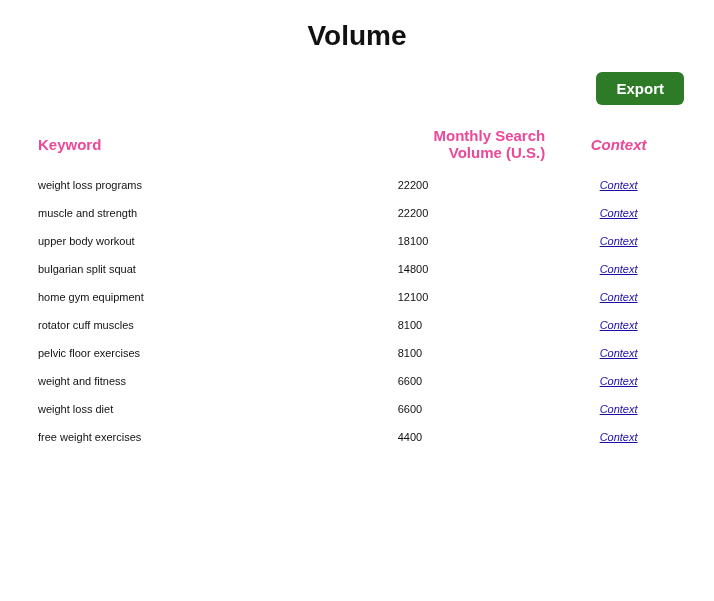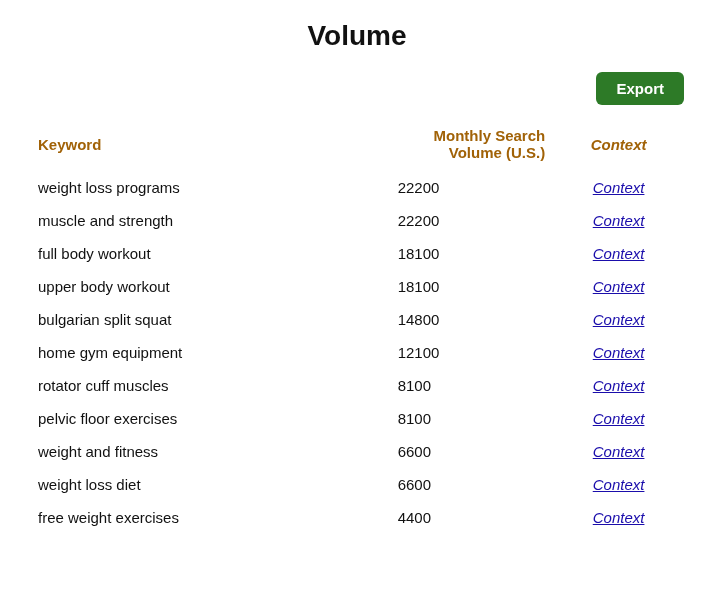--- a/index.html
+++ b/index.html
@@ -45,34 +45,34 @@
     .results-table {
       width: 100%;
       border-collapse: collapse;
     }
 
     .results-table thead tr th {
       text-align: left;
       font-weight: bold;
       font-size: 15px;
       padding: 6px 8px 10px 8px;
-      color: #a16207;
+      color: #ec4899;
     }
 
     .results-table thead tr th.col-volume {
       text-align: right;
     }
 
     .results-table thead tr th.col-context {
       text-align: center;
     }
 
     .results-table tbody tr td {
       padding: 8px 8px;
-      font-size: 15px;
+      font-size: 11px;
       color: #111;
     }
 
     .results-table tbody tr td.col-volume {
       text-align: left;
     }
 
     .results-table tbody tr td.col-context {
       text-align: center;
     }
@@ -118,25 +118,20 @@
         <td class="col-keyword">weight loss programs</td>
         <td class="col-volume">22200</td>
         <td class="col-context"><a class="context-link" href="#">Context</a></td>
       </tr>
       <tr>
         <td class="col-keyword">muscle and strength</td>
         <td class="col-volume">22200</td>
         <td class="col-context"><a class="context-link" href="#">Context</a></td>
       </tr>
       <tr>
-        <td class="col-keyword">full body workout</td>
-        <td class="col-volume">18100</td>
-        <td class="col-context"><a class="context-link" href="#">Context</a></td>
-      </tr>
-      <tr>
         <td class="col-keyword">upper body workout</td>
         <td class="col-volume">18100</td>
         <td class="col-context"><a class="context-link" href="#">Context</a></td>
       </tr>
       <tr>
         <td class="col-keyword">bulgarian split squat</td>
         <td class="col-volume">14800</td>
         <td class="col-context"><a class="context-link" href="#">Context</a></td>
       </tr>
       <tr>

